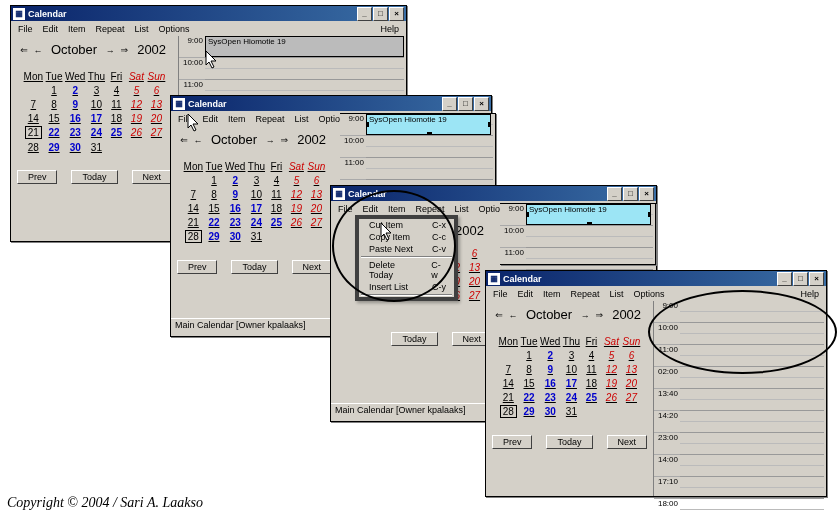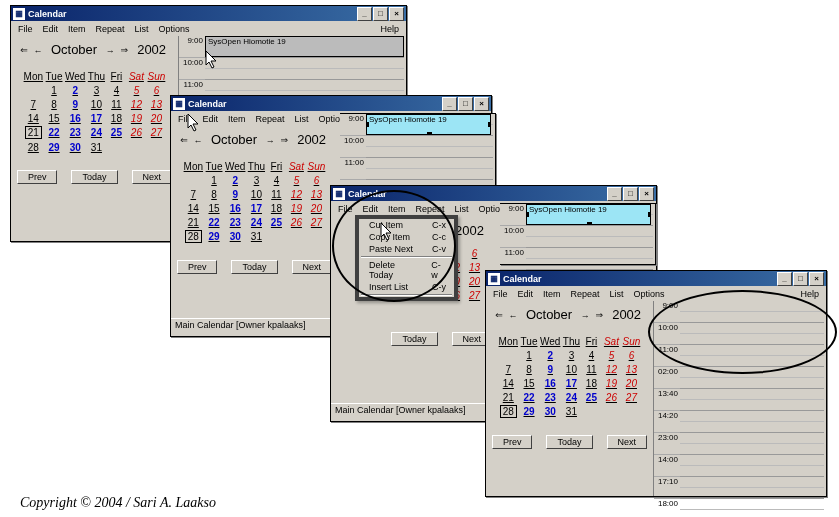--- a/index.html
+++ b/index.html
@@ -550,13 +550,13 @@
           <div class="gridrow"></div>
           <div class="gridrow half"></div>
           <div class="gridrow"></div>
           <div class="gridrow half"></div>
         </div>
     </div>
   </div>
 </div>
 <div class="oval" style="left:648px; top:290px; width:185px; height:80px;"></div>
 
-<div class="copyright" style="left:20px; top:495px;">Copyright © 2004 / Sari A. Laakso</div>
+<div class="copyright" style="left:7px; top:495px;">Copyright © 2004 / Sari A. Laakso</div>
 
 </body></html>

